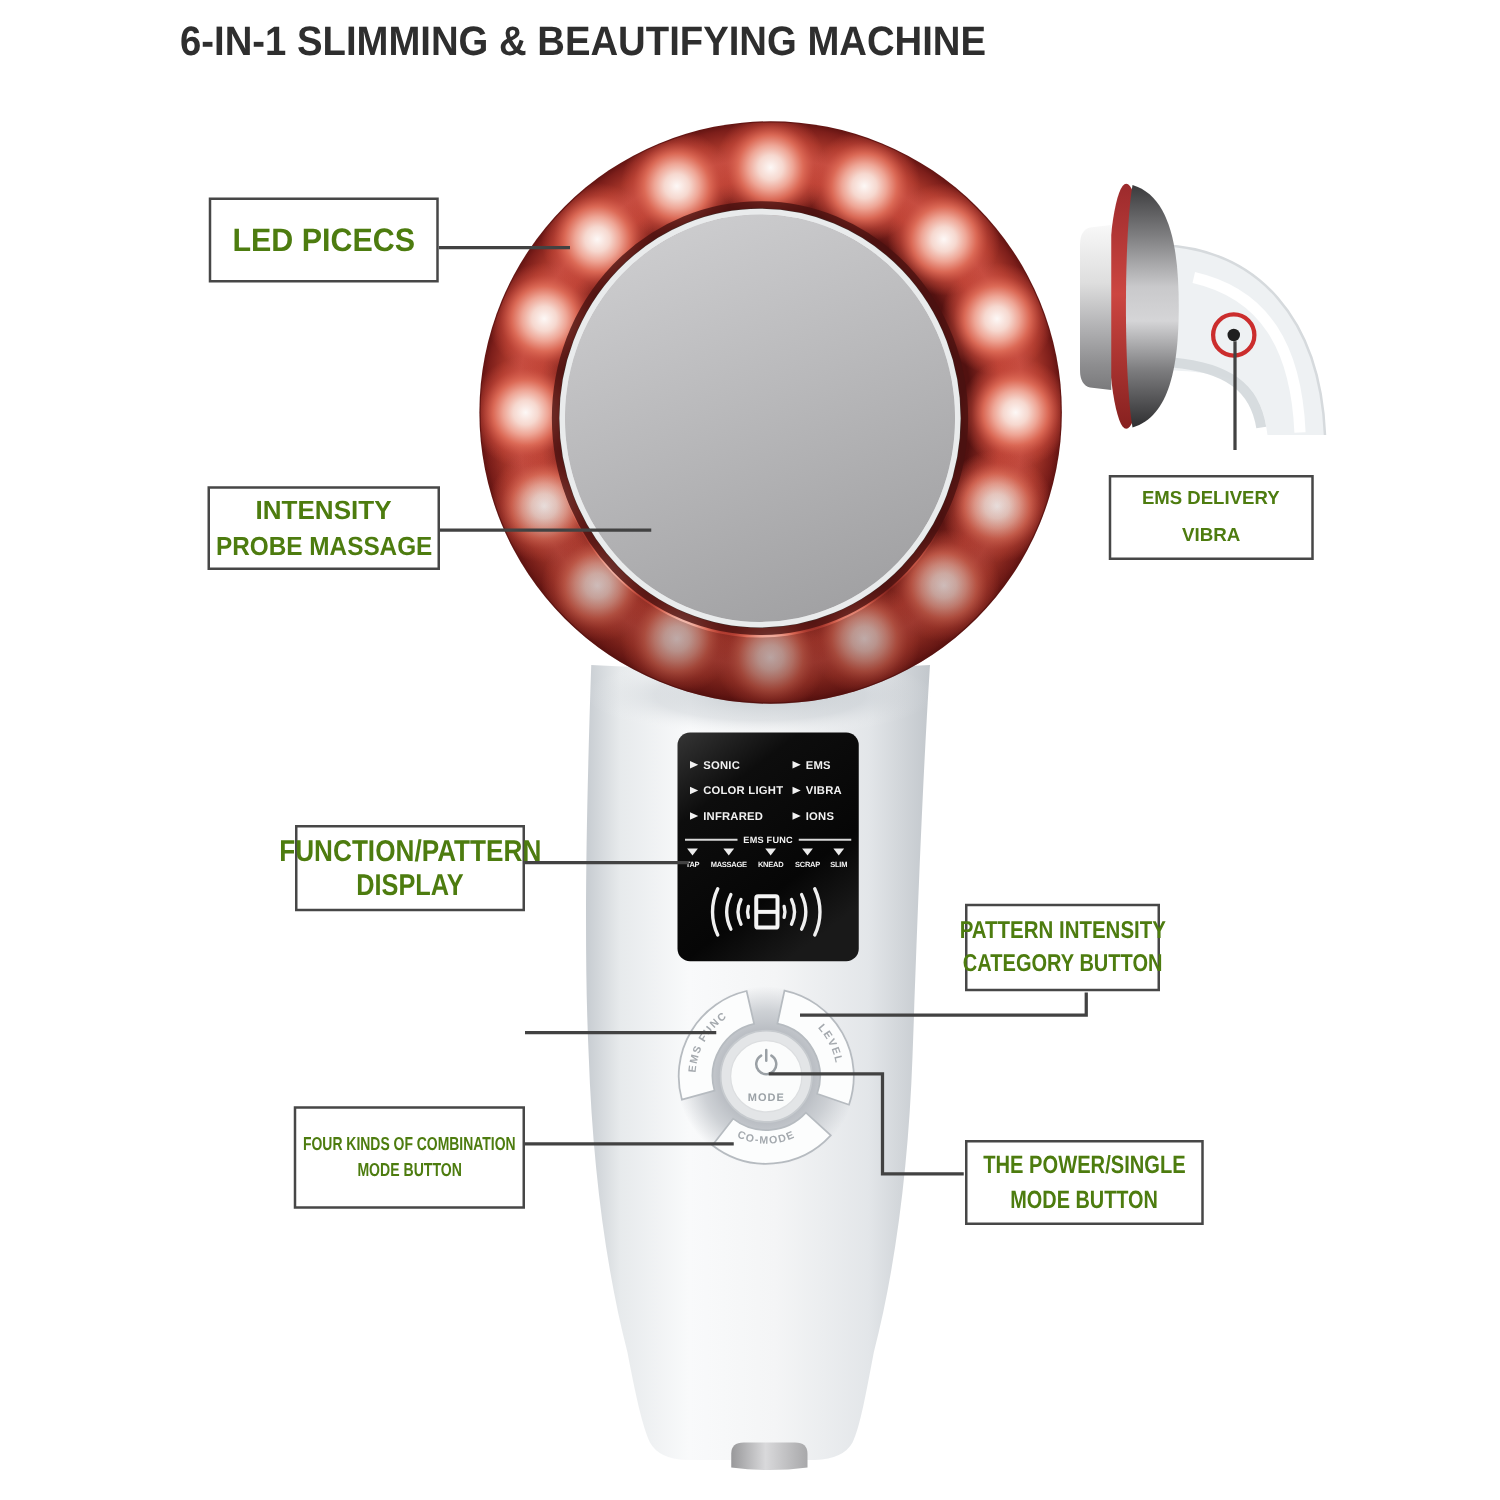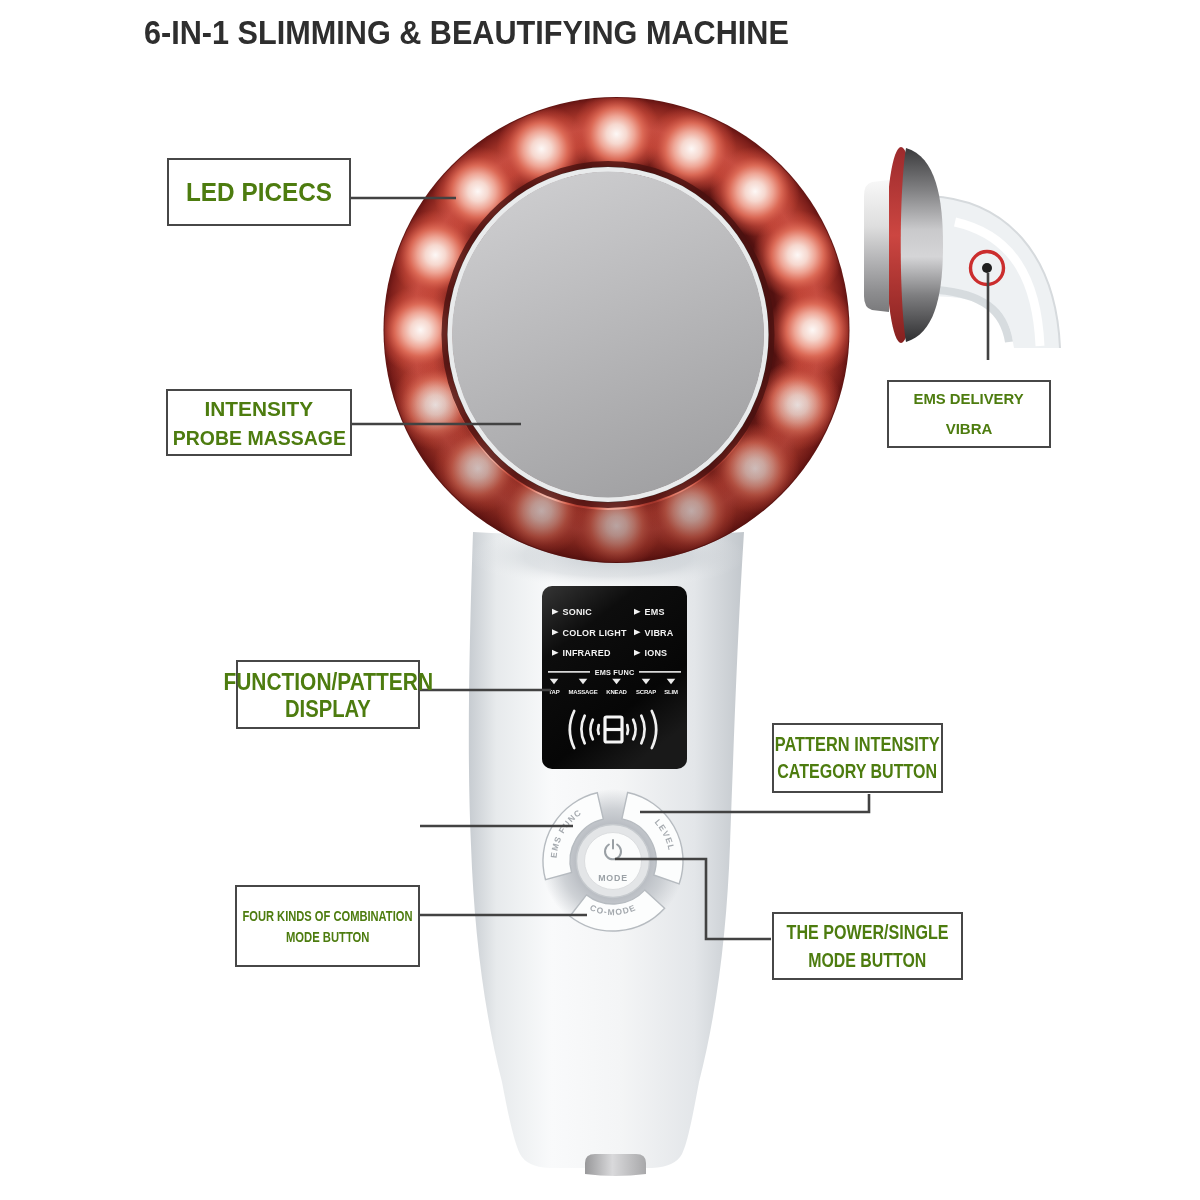--- a/index.html
+++ b/index.html
@@ -237,21 +237,21 @@
       <span style="display:block;line-height:29px;transform:scaleX(0.927);transform-origin:50% 50%">PROBE MASSAGE</span>
     </div>
 <div class="bx" style="left:236px;top:660px;width:184px;height:69px;font-size:24px">
       <span style="display:block;line-height:27px;transform:scaleX(0.872);transform-origin:50% 50%">FUNCTION/PATTERN</span>
       <span style="display:block;line-height:27px;transform:scaleX(0.844);transform-origin:50% 50%">DISPLAY</span>
     </div>
 <div class="bx" style="left:235px;top:885px;width:185px;height:82px;font-size:15px">
       <span style="display:block;line-height:21px;transform:scaleX(0.743);transform-origin:50% 50%">FOUR KINDS OF COMBINATION</span>
       <span style="display:block;line-height:21px;transform:scaleX(0.75);transform-origin:50% 50%">MODE BUTTON</span>
     </div>
-<div class="bx" style="left:772px;top:723px;width:171px;height:70px;font-size:19.5px">
+<div class="bx" style="left:772px;top:723px;width:156px;height:70px;font-size:19.5px">
       <span style="display:block;line-height:27px;transform:scaleX(0.84);transform-origin:50% 50%">PATTERN INTENSITY</span>
       <span style="display:block;line-height:27px;transform:scaleX(0.822);transform-origin:50% 50%">CATEGORY BUTTON</span>
     </div>
 <div class="bx" style="left:772px;top:912px;width:191px;height:68px;font-size:20px">
       <span style="display:block;line-height:28px;transform:scaleX(0.805);transform-origin:50% 50%">THE POWER/SINGLE</span>
       <span style="display:block;line-height:28px;transform:scaleX(0.795);transform-origin:50% 50%">MODE BUTTON</span>
     </div>
 <div class="bx" style="left:887px;top:380px;width:164px;height:68px;font-size:15px">
       <span style="display:block;line-height:30px;transform:scaleX(0.991);transform-origin:50% 50%">EMS DELIVERY</span>
       <span style="display:block;line-height:30px;transform:scaleX(1.0);transform-origin:50% 50%">VIBRA</span>

